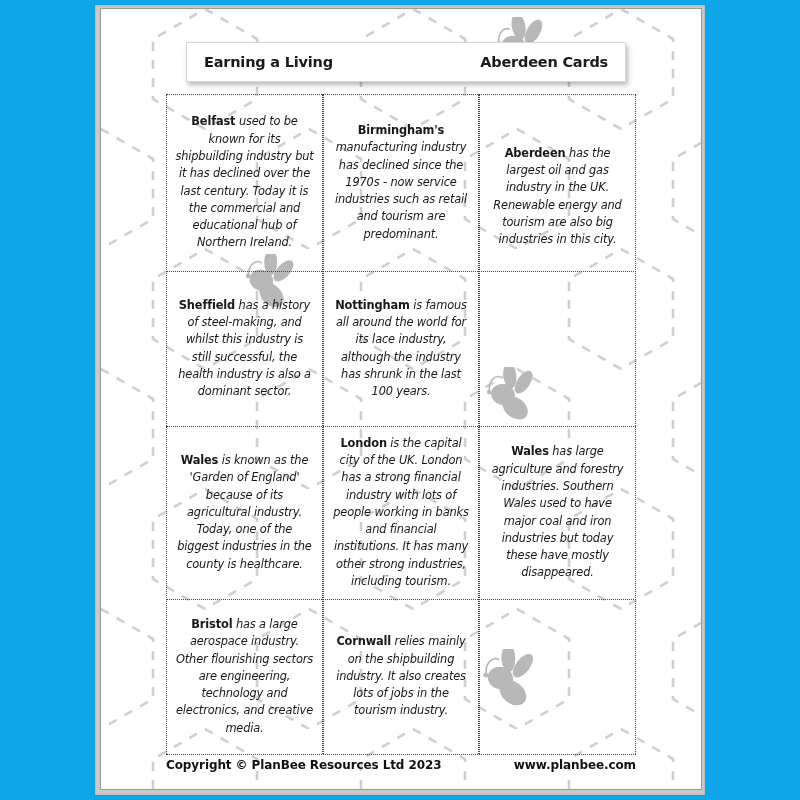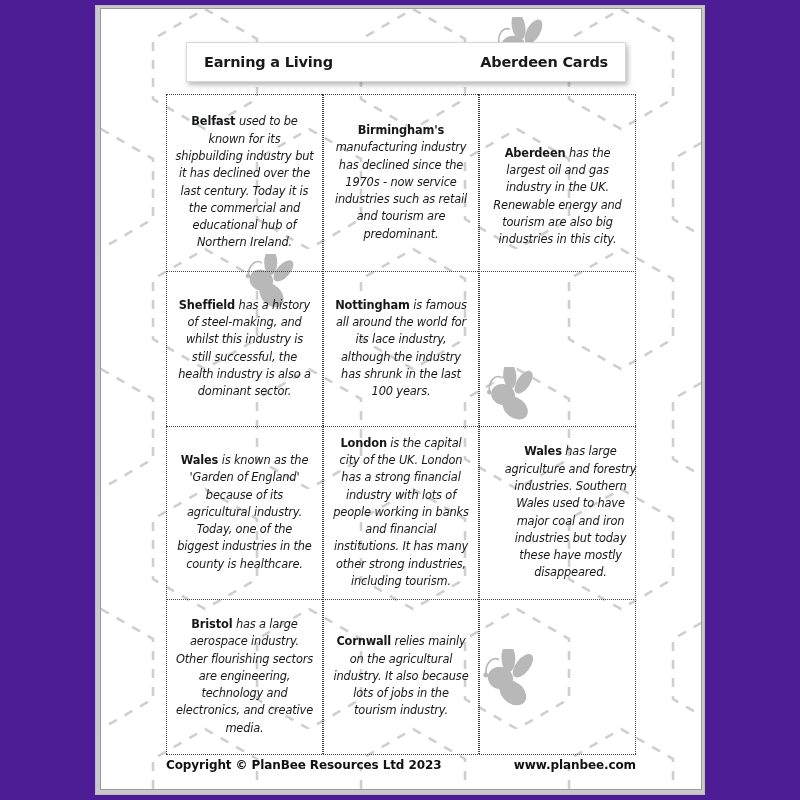--- a/index.html
+++ b/index.html
@@ -3,21 +3,21 @@
 <meta charset="utf-8">
 <style>
   html,body{margin:0;padding:0;}
   body{
     width:800px;height:800px;overflow:hidden;
     background:#ffffff;
     font-family:"Liberation Sans", sans-serif;
   }
   #page-wrap{
     position:relative;width:800px;height:800px;
-    background:#4c1d95;
+    background:#0ea5e9;
   }
   
   .mount{
     position:absolute;left:96px;top:6px;width:608px;height:788px;
     background:#c9c9c9;
     box-shadow:0 0 0 1px #bdbdbd;
   }
   .sheet{
     position:absolute;left:100px;top:8px;width:600px;height:780px;
     background:#ffffff;
@@ -209,35 +209,35 @@
           <b>Wales</b><span> is known as the 'Garden of England' because of its agricultural industry. Today, one of the biggest industries in the county is healthcare.</span>
         </div>
       </div>
 
       <div class="card" style="left:157px;top:332px;width:156px;height:173px;">
         <div class="txt">
           <b>London</b><span> is the capital city of the UK. London has a strong financial industry with lots of people working in banks and financial institutions. It has many other strong industries, including tourism.</span>
         </div>
       </div>
 
-      <div class="card" style="left:326px;top:332px;width:157px;height:173px;align-items:center;">
+      <div class="card" style="left:313px;top:332px;width:157px;height:173px;align-items:center;">
         <div class="txt">
           <b>Wales</b><span> has large agriculture and forestry industries. Southern Wales used to have major coal and iron industries but today these have mostly disappeared.</span>
         </div>
       </div>
 
       <div class="card" style="left:0px;top:505px;width:157px;height:155px;">
         <div class="txt">
           <b>Bristol</b><span> has a large aerospace industry. Other flourishing sectors are engineering, technology and electronics, and creative media.</span>
         </div>
       </div>
 
       <div class="card" style="left:157px;top:505px;width:156px;height:155px;">
         <div class="txt">
-          <b>Cornwall</b><span> relies mainly on the agricultural industry. It also because lots of jobs in the tourism industry.</span>
+          <b>Cornwall</b><span> relies mainly on the shipbuilding industry. It also creates lots of jobs in the tourism industry.</span>
         </div>
       </div>
 
       <div class="card" style="left:313px;top:505px;width:157px;height:155px;"></div>
 
     </div>
 
     <div class="footer">
       <span>Copyright © PlanBee Resources Ltd 2023</span>
       <span>www.planbee.com</span>

